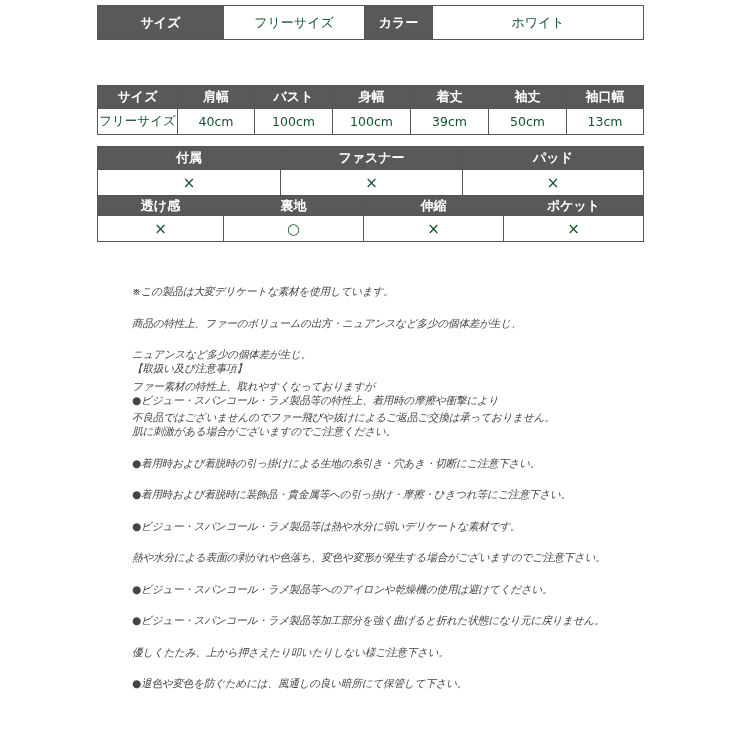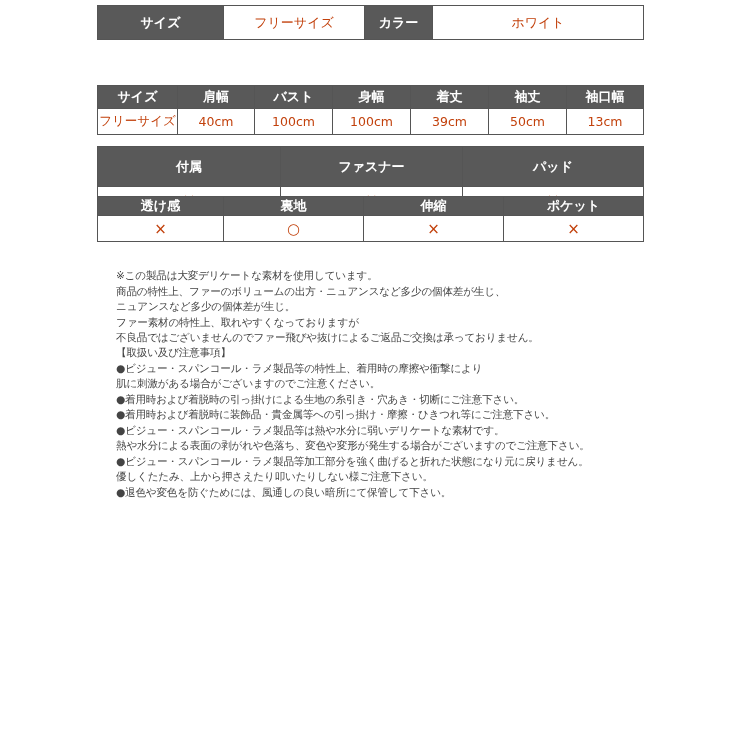--- a/index.html
+++ b/index.html
@@ -1,38 +1,38 @@
 <!DOCTYPE html>
 <html><head>
   <meta charset="utf-8">
   <style>
     html, body { margin: 0; padding: 0; background: #ffffff; }
     body { width: 740px; height: 740px; position: relative; overflow: hidden;
            font-family: "DejaVu Sans", "Liberation Sans", sans-serif; color: #4a4a4a; }
     table { border-collapse: collapse; position: absolute; left: 97px; width: 546px; table-layout: fixed; }
     td { border: 1px solid #555555; text-align: center; padding: 0; font-size: 13px; white-space: nowrap; overflow: hidden; }
     td.hd { background: #595959; color: #ffffff; font-weight: bold; font-size: 13px; }
-    td.val { background: #ffffff; color: #c2410c; }
+    td.val { background: #ffffff; color: #14532d; }
     #t1 { top: 5px; }
     #t1 tr { height: 34px; }
     #t2 { top: 85px; }
     #t2 tr.h { height: 23px; }
     #t2 tr.d { height: 26px; }
     #t2 td.val { font-size: 12.5px; }
     #t3 { top: 146px; }
-    #t3 tr.h { height: 40px; margin-left: 37px; }
+    #t3 tr.h { height: 23px; margin-left: 37px; }
     #t3 tr.d { height: 26px; }
     #t4 { top: 196px; }
     #t4 tr.h { height: 16px; }
     #t4 tr.d { height: 26px; }
     .mark { font-size: 15px; color: #555; }
     .notes { position: absolute; left: 116px; width: 540px; font-size: 10.6px; line-height: 15.5px; color: #444; letter-spacing: -0.2px; }
     #notes1 { top: 268px; }
     #notes2 { top: 345px; }
-    .notes p { margin: 0; white-space: nowrap; }
+    .notes p { margin: 16px; white-space: nowrap; font-style: italic; }
   </style>
 </head>
 <body>
 
 <table id="t1">
   <colgroup>
       <col style="width:126px">
       <col style="width:141px">
       <col style="width:68px">
       <col style="width:211px">
@@ -131,16 +131,17 @@
 </div>
 
 <div class="notes" id="notes2">
   <p>【取扱い及び注意事項】</p>
   <p>●ビジュー・スパンコール・ラメ製品等の特性上、着用時の摩擦や衝撃により</p>
   <p>肌に刺激がある場合がございますのでご注意ください。</p>
   <p>●着用時および着脱時の引っ掛けによる生地の糸引き・穴あき・切断にご注意下さい。</p>
   <p>●着用時および着脱時に装飾品・貴金属等への引っ掛け・摩擦・ひきつれ等にご注意下さい。</p>
   <p>●ビジュー・スパンコール・ラメ製品等は熱や水分に弱いデリケートな素材です。</p>
   <p>熱や水分による表面の剥がれや色落ち、変色や変形が発生する場合がございますのでご注意下さい。</p>
+  <p>●ビジュー・スパンコール・ラメ製品等へのアイロンや乾燥機の使用は避けてください。</p>
   <p>●ビジュー・スパンコール・ラメ製品等加工部分を強く曲げると折れた状態になり元に戻りません。</p>
   <p>優しくたたみ、上から押さえたり叩いたりしない様ご注意下さい。</p>
   <p>●退色や変色を防ぐためには、風通しの良い暗所にて保管して下さい。</p>
 </div>
 
 </body></html>

